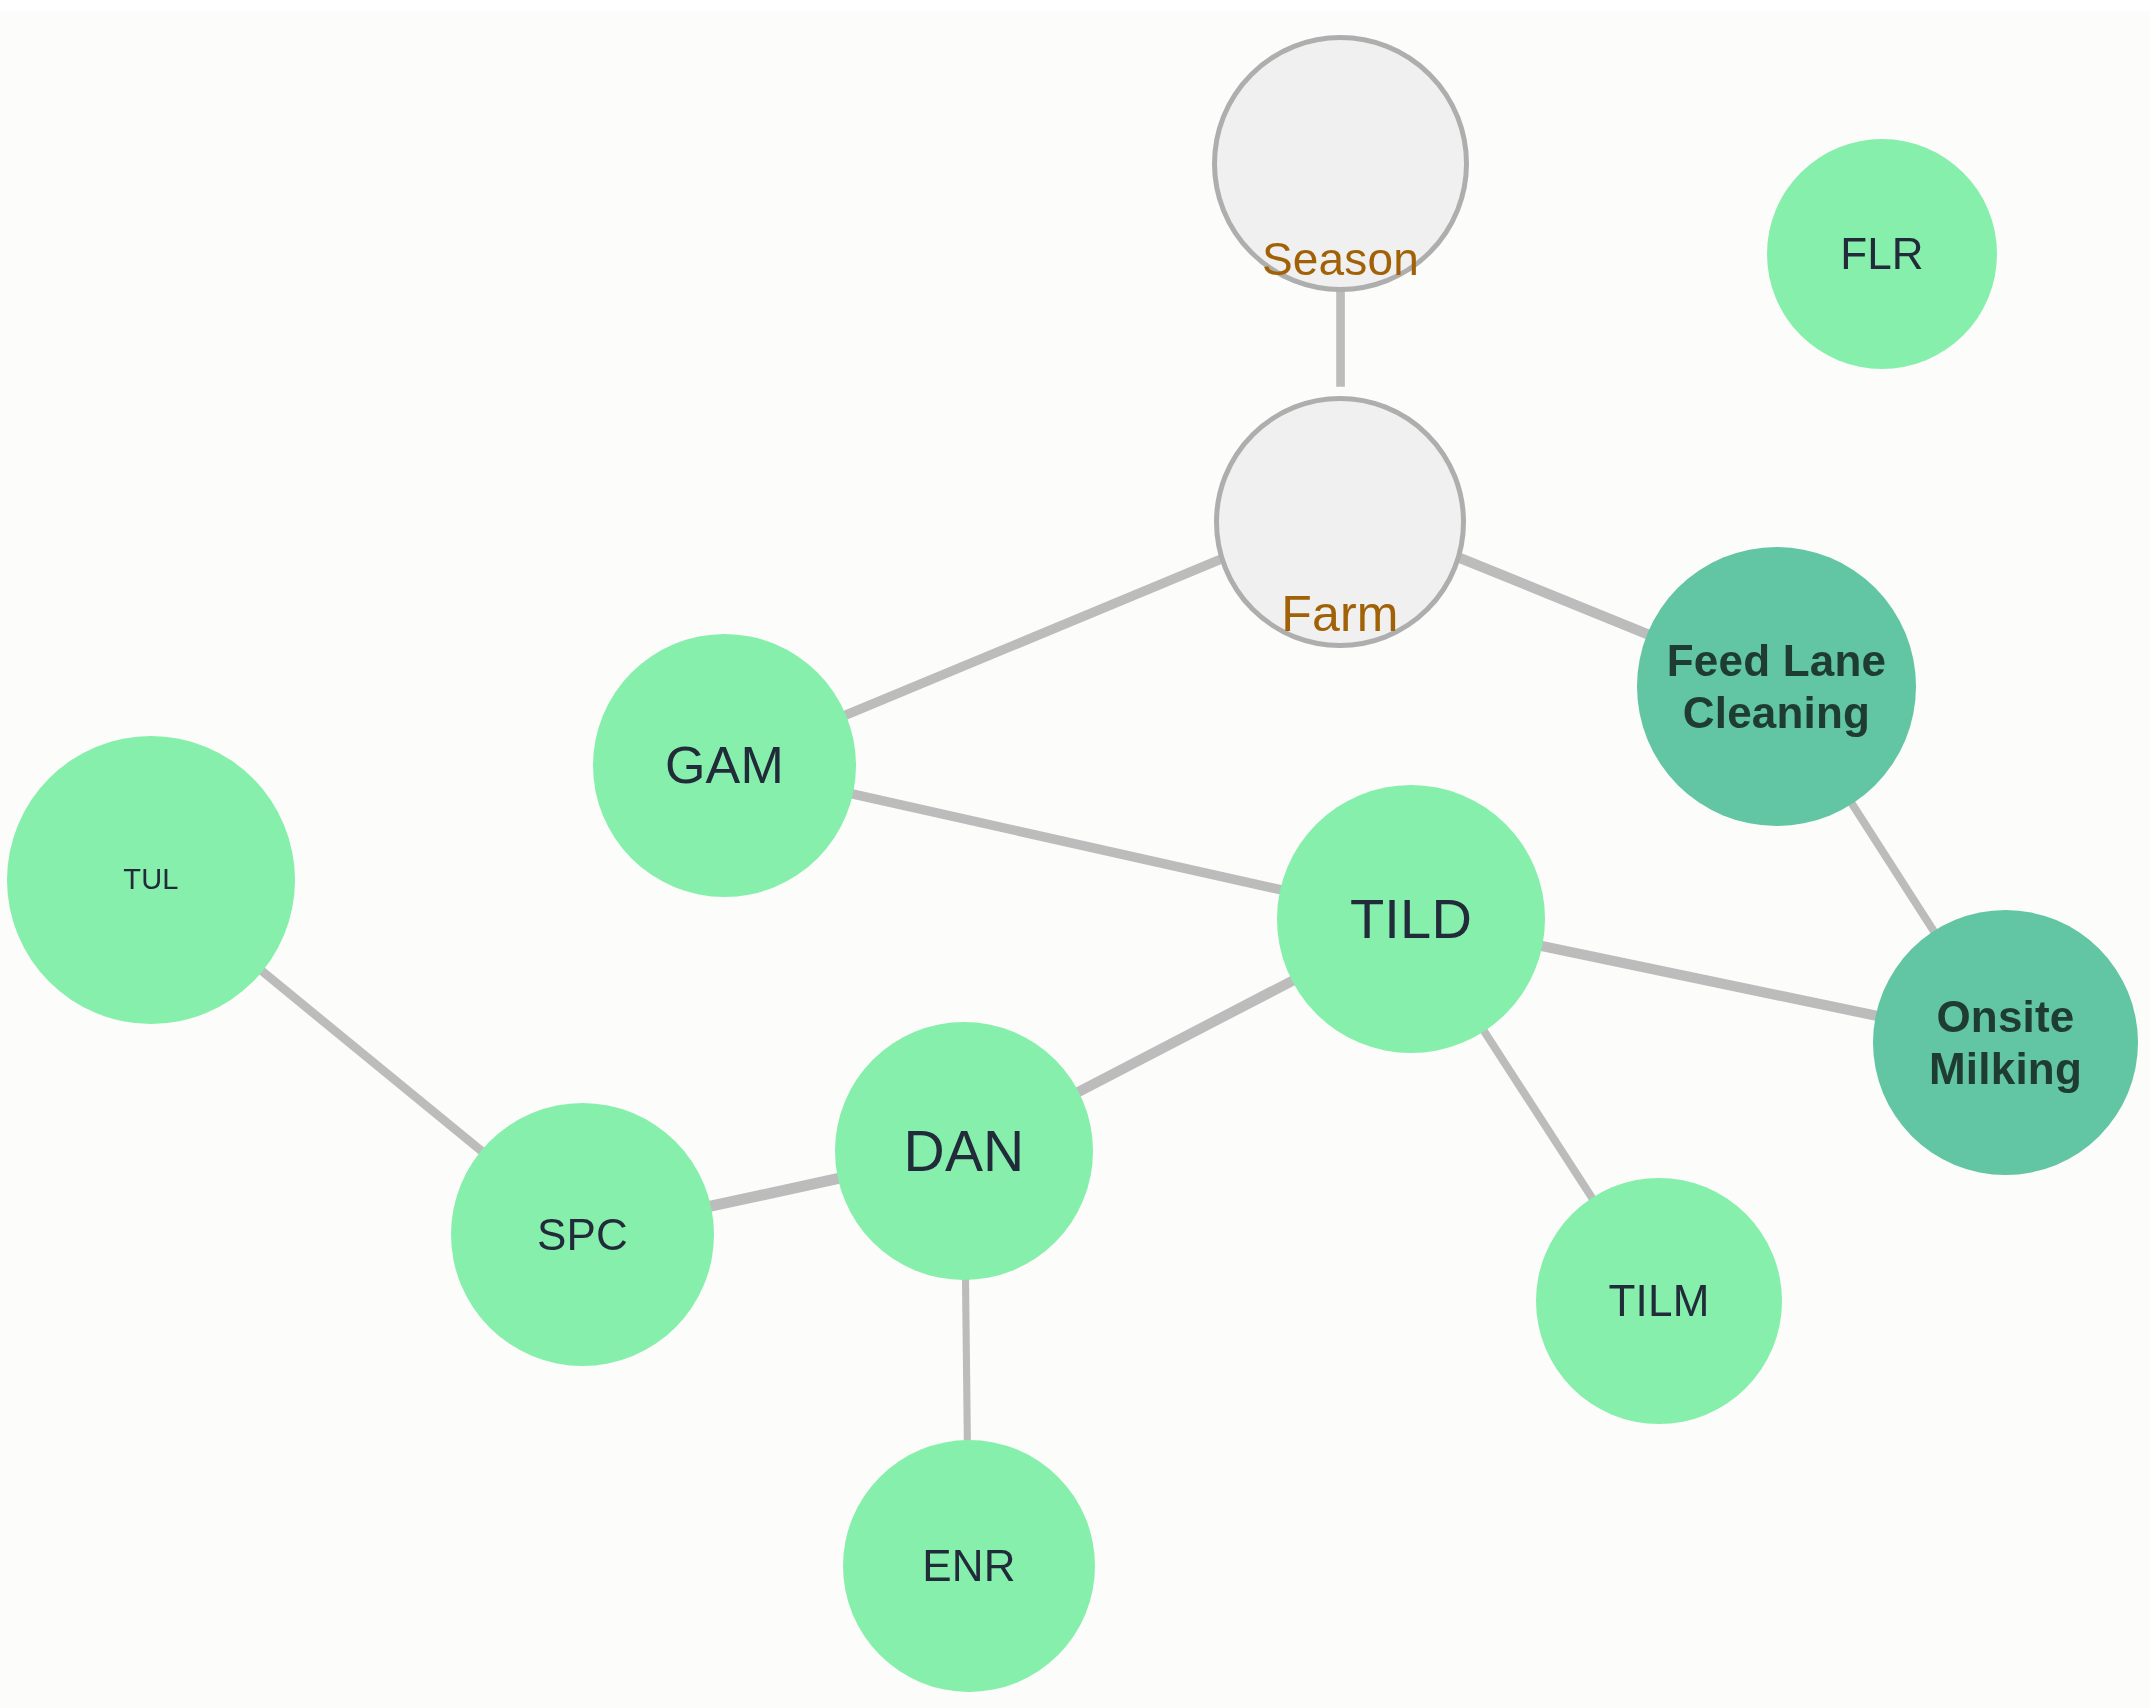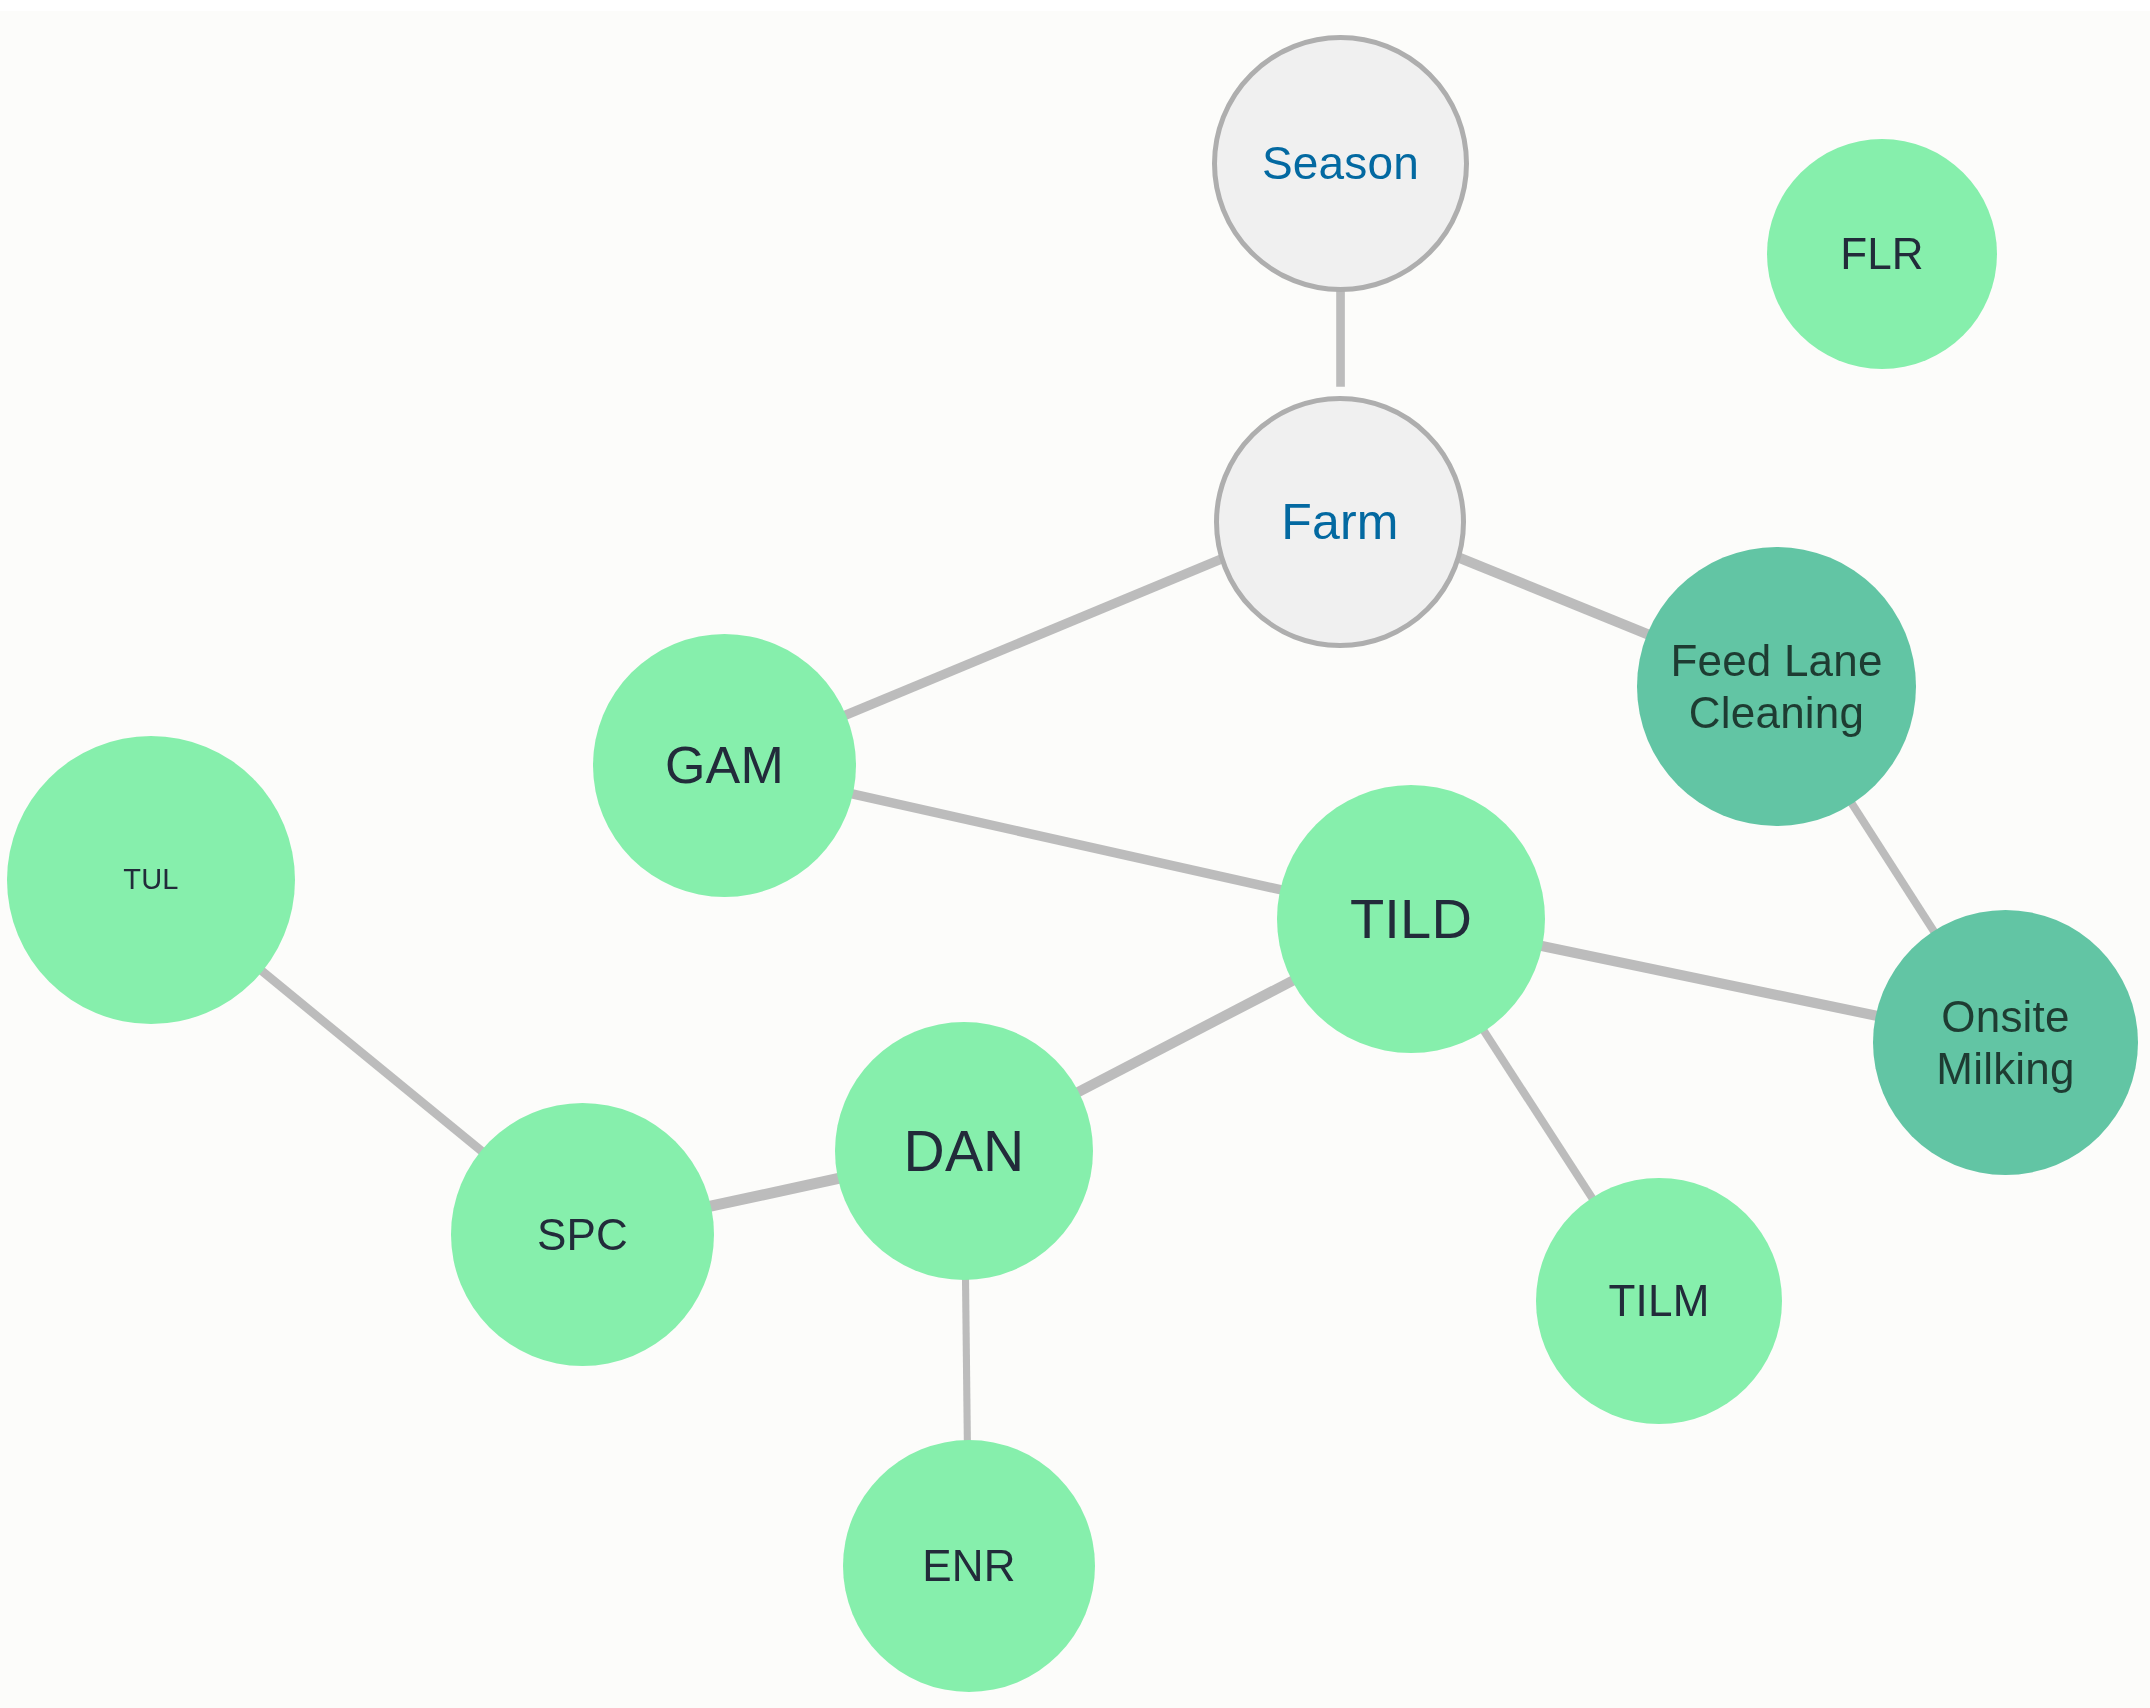--- a/index.html
+++ b/index.html
@@ -37,22 +37,22 @@
     box-sizing: border-box;
     line-height: 1.17;
     letter-spacing: 0.2px;
   }
   .node-label {
     display: block;
     white-space: pre-line;
     padding: 0 4.7px;
   }
   .node.blue  { background: #86efac; color: #222b3a; }
-  .node.green { background: #62c5a4; color: #1e3c32; }
-  .node.gray  { background: #f0f0f0; color: #0369a1; border: 5.5px solid #aeaeae; }
+  .node.green { background: #62c5a4; color: #1e3c32; font-weight: bold; }
+  .node.gray  { background: #f0f0f0; color: #a16207; border: 5.5px solid #aeaeae; align-items: flex-end; }
 </style>
 </head>
 <body>
 
 <div id="graph-canvas">
   <div class="top-strip"></div>
   <svg class="edge-layer" id="edge-layer" viewBox="0 0 2731 2169" preserveAspectRatio="none">
       <line x1="1702" y1="367" x2="1702" y2="491" stroke="#bcbcbc" stroke-width="11" stroke-linecap="butt"></line>
       <line x1="1557.9455585663984" y1="706.8691732300774" x2="1070.5184227799812" y2="909.4443895095986" stroke="#bcbcbc" stroke-width="12" stroke-linecap="butt"></line>
       <line x1="1846.534471192664" y1="705.7008231378147" x2="2095.7149774594177" y2="806.9022922894746" stroke="#bcbcbc" stroke-width="13" stroke-linecap="butt"></line>

